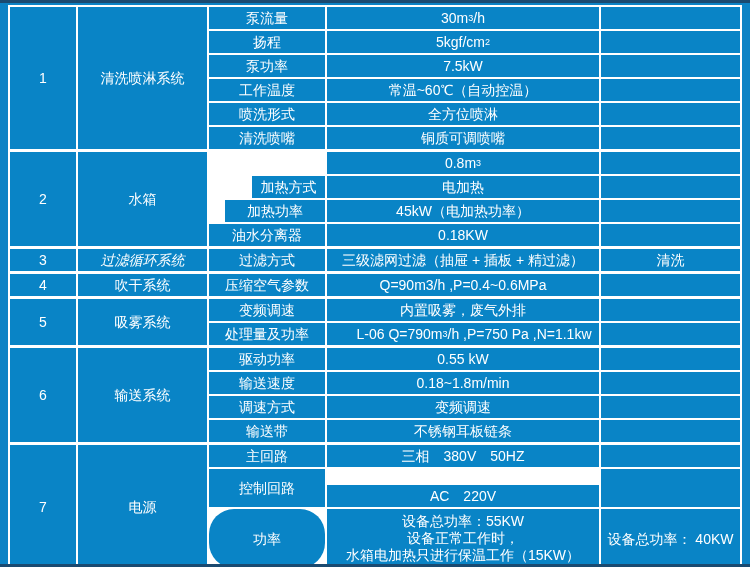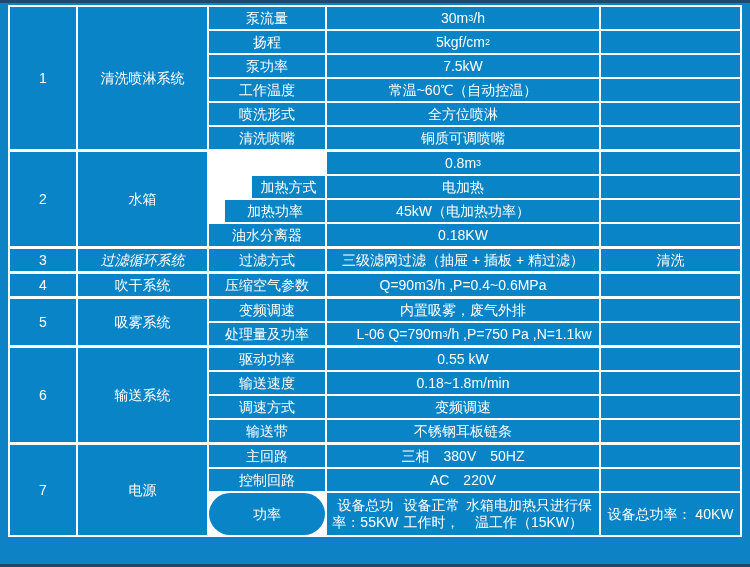--- a/index.html
+++ b/index.html
@@ -49,21 +49,21 @@
     line-height: 16px;
     padding: 2px 4px;
     box-sizing: border-box;
   }
   .cell sup {
     font-size: 9px;
     line-height: 0;
     vertical-align: super;
   }
   .cell.value-multiline {
-    flex-direction: row;
+    flex-direction: column;
     padding: 4px;
   }
   .cell.value-multiline .vline {
     line-height: 17px;
   }
 </style>
 </head>
 <body>
 
 <div class="edge-line top"></div>
@@ -146,21 +146,21 @@
       <div class="cell" style="grid-area: 4 / 4;">不锈钢耳板链条</div>
       <div class="cell" style="grid-area: 4 / 5;"></div>
     </div>
     <div class="section">
       <div class="cell" style="grid-area: 1 / 1 / span 3;">7</div>
       <div class="cell" style="grid-area: 1 / 2 / span 3;">电源</div>
       <div class="cell" style="grid-area: 1 / 3;">主回路</div>
       <div class="cell" style="grid-area: 1 / 4;">三相　380V　50HZ</div>
       <div class="cell" style="grid-area: 1 / 5;"></div>
       <div class="cell" style="grid-area: 2 / 3;">控制回路</div>
-      <div class="cell" style="grid-area: 2 / 4;">AC　220V</div>
+      <div class="cell" style="grid-area: 2 / 4; margin-top: 16px;">AC　220V</div>
       <div class="cell" style="grid-area: 2 / 5;"></div>
       <div class="cell" style="grid-area: 3 / 3; border-radius: 25px;">功率</div>
       <div class="cell value-multiline" style="grid-area: 3 / 4;">
         <div class="vline">设备总功率：55KW</div>
         <div class="vline">设备正常工作时，</div>
         <div class="vline">水箱电加热只进行保温工作（15KW）</div>
       </div>
       <div class="cell" style="grid-area: 3 / 5;">设备总功率：  40KW</div>
     </div>
   </div>

